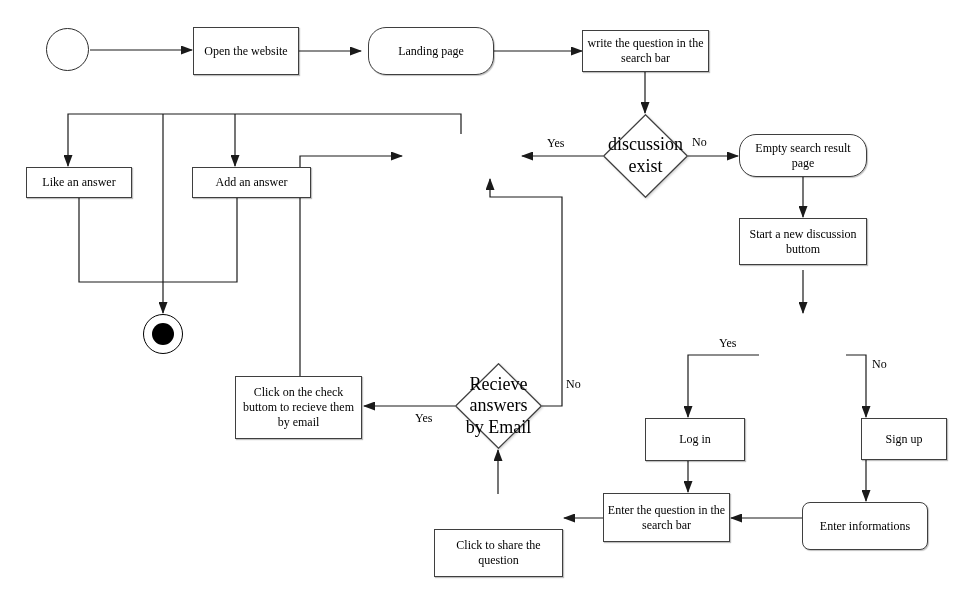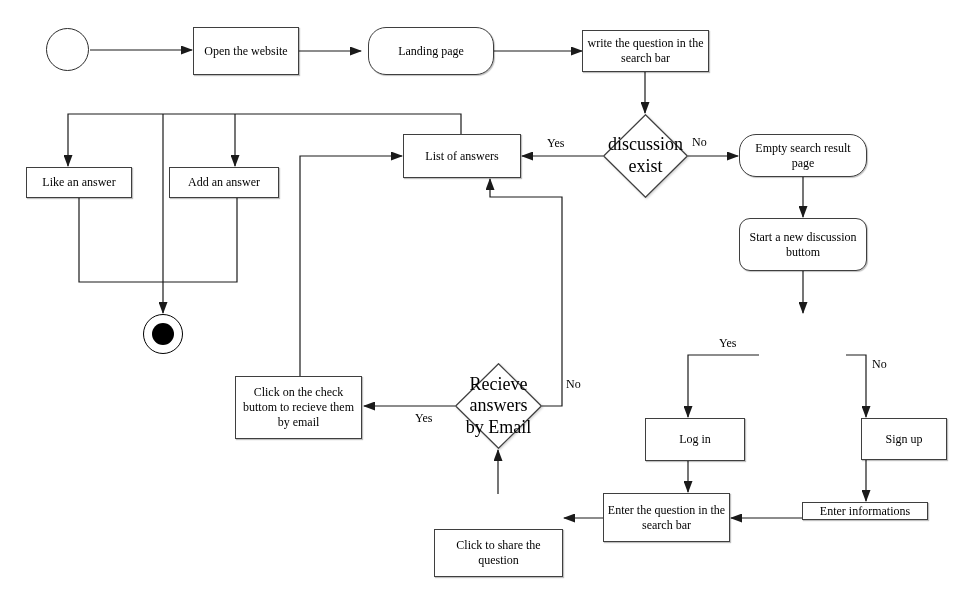--- a/index.html
+++ b/index.html
@@ -91,48 +91,45 @@
   </div>
   <div class="node" style="left:368px;top:27px;width:126px;height:48px;border-radius:18px;">
     <span>Landing page</span>
   </div>
   <div class="node" style="left:582px;top:30px;width:127px;height:42px;">
     <span>write the question in the search bar</span>
   </div>
   <div class="node" style="left:739px;top:134px;width:128px;height:43px;border-radius:17px;">
     <span>Empty search result page</span>
   </div>
-  <div class="node" style="left:739px;top:218px;width:128px;height:53px;border-radius:11px;">
+  <div class="node" style="left:739px;top:218px;width:128px;height:47px;">
     <span>Start a new discussion buttom</span>
   </div>
   <div class="node" style="left:645px;top:418px;width:100px;height:43px;">
     <span>Log in</span>
   </div>
   <div class="node" style="left:823px;top:418px;width:86px;height:42px;margin-left:38px;">
     <span>Sign up</span>
   </div>
-  <div class="node" style="left:802px;top:502px;width:126px;height:18px;">
+  <div class="node" style="left:802px;top:502px;width:126px;height:48px;border-radius:8px;">
     <span>Enter informations</span>
   </div>
   <div class="node" style="left:603px;top:493px;width:127px;height:49px;">
     <span>Enter the question in the search bar</span>
   </div>
   <div class="node" style="left:434px;top:494px;width:129px;height:48px;margin-top:35px;">
     <span>Click to share the question</span>
   </div>
   <div class="node" style="left:235px;top:376px;width:127px;height:63px;">
     <span>Click on the check buttom to recieve them by email</span>
   </div>
-  <div class="node" style="left:403px;top:134px;width:118px;height:44px;">
-    <span>List of answers</span>
-  </div>
   <div class="node" style="left:26px;top:167px;width:106px;height:31px;">
     <span>Like an answer</span>
   </div>
-  <div class="node" style="left:169px;top:167px;width:110px;height:31px;">
+  <div class="node" style="left:192px;top:167px;width:119px;height:31px;">
     <span>Add an answer</span>
   </div>
 
   <div class="diamond" style="left:603px;top:114px;width:85px;height:84px;">
     <svg width="85" height="84" viewBox="0 0 85 84">
       <polygon points="42.5,0.7 84.3,42 42.5,83.3 0.7,42" fill="#ffffff" stroke="#3f3f3f" stroke-width="1.2"></polygon>
     </svg>
     <div class="dlabel">discussion exist</div>
   </div>
   <div class="diamond" style="left:455px;top:363px;width:87px;height:86px;">

